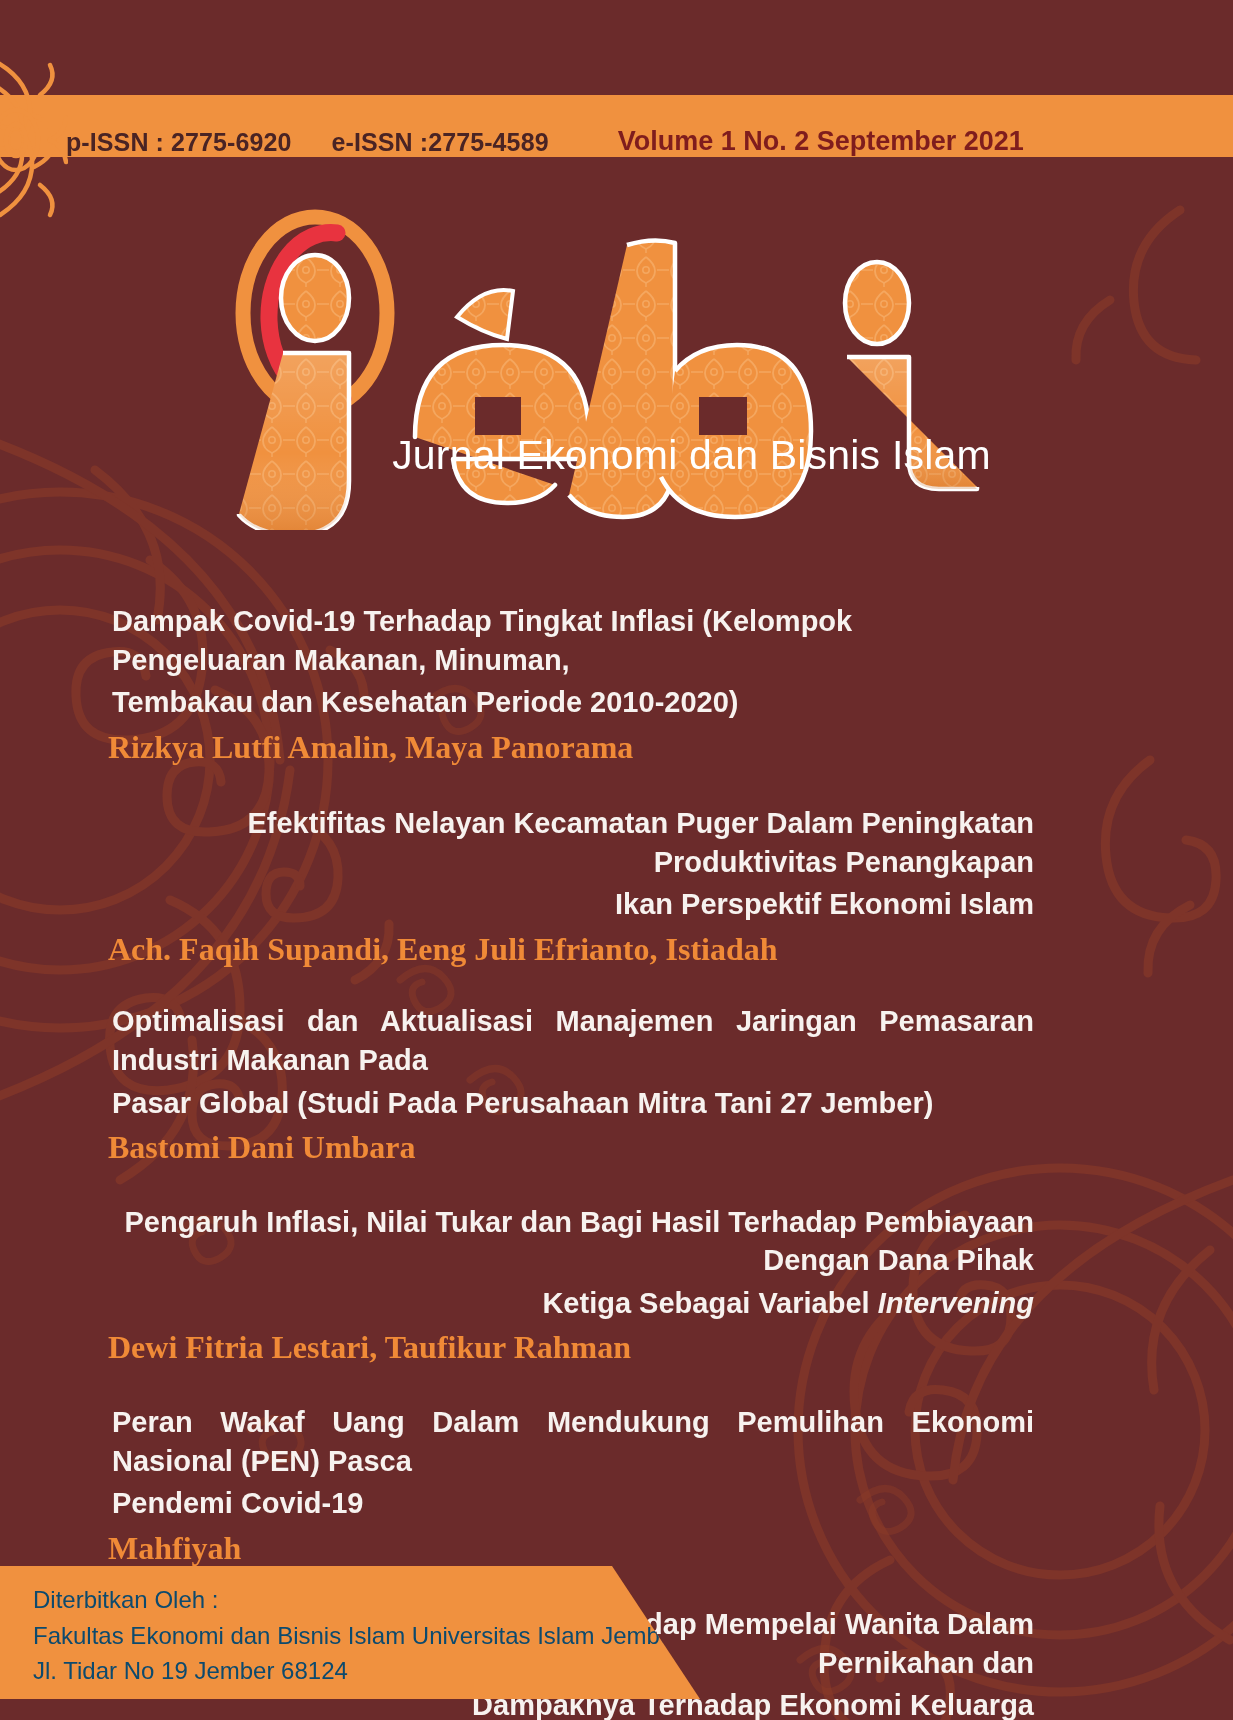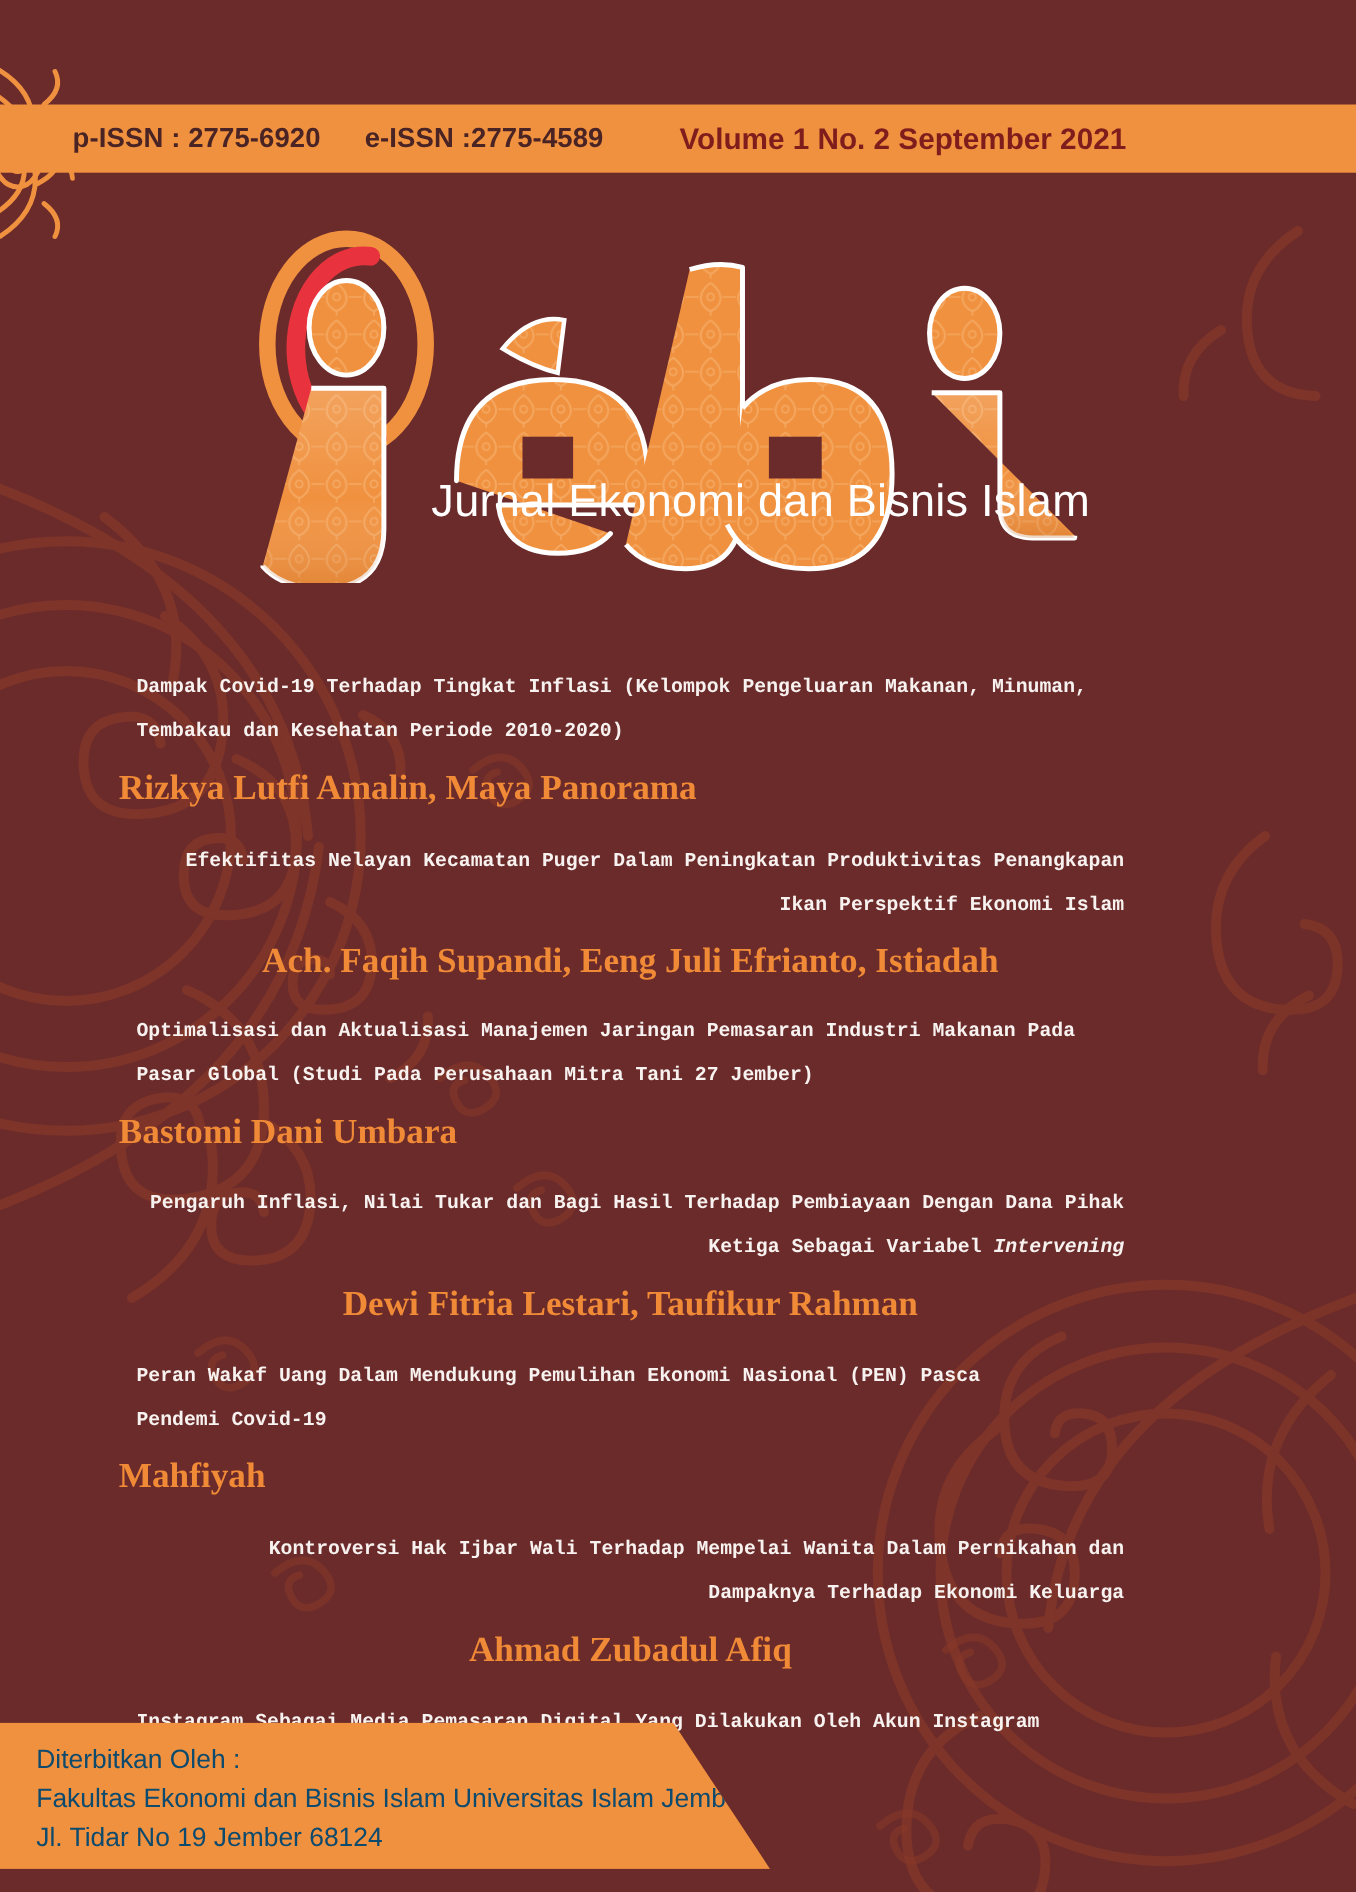--- a/index.html
+++ b/index.html
@@ -25,21 +25,21 @@
 
   
   .issn-bar {
     position: absolute;
     left: 0;
     top: 95px;
     width: 1233px;
     height: 62px;
     background: #f0913f;
     display: flex;
-    align-items: center;
+    align-items: flex-end;
     z-index: 6;
   }
   .issn-left {
     display: flex;
     align-items: baseline;
     margin-left: 66px;
   }
   .issn-bar .issn-p,
   .issn-bar .issn-e {
     color: #4a2424;
@@ -100,37 +100,37 @@
   .articles {
     position: absolute;
     left: 108px;
     top: 598px;
     width: 930px;
     z-index: 4;
   }
   .article { margin-bottom: 34px; }
   .article-title {
     color: #f7f2ef;
-    font-family: Liberation Mono, monospace;
+    font-family: Liberation Sans, sans-serif;
     font-weight: bold;
-    font-size: 18px;
+    font-size: 29px;
     line-height: 1.33;
-    margin: 16px;
+    margin: 4px;
   }
   .article-title.justify { text-align: justify; }
   .article-title.justify-right { text-align: right; }
   .article-authors {
     color: #f08a37;
     font-family: "Liberation Serif", serif;
     font-weight: bold;
     font-size: 32px;
     line-height: 1.33;
     margin: 0;
   }
-  .article-authors.right { text-align: center; }
+  .article-authors.right { text-align: left; }
   .ital { font-style: italic; }
 
   
   .a0 { margin-bottom: 36px; }
   .a1 { margin-bottom: 32px; }
   .a2 { margin-bottom: 34px; }
   .a3 { margin-bottom: 34px; }
   .a4 { margin-bottom: 36px; }
   .a5 { margin-bottom: 34px; }
   .a6 { margin-bottom: 0; }

